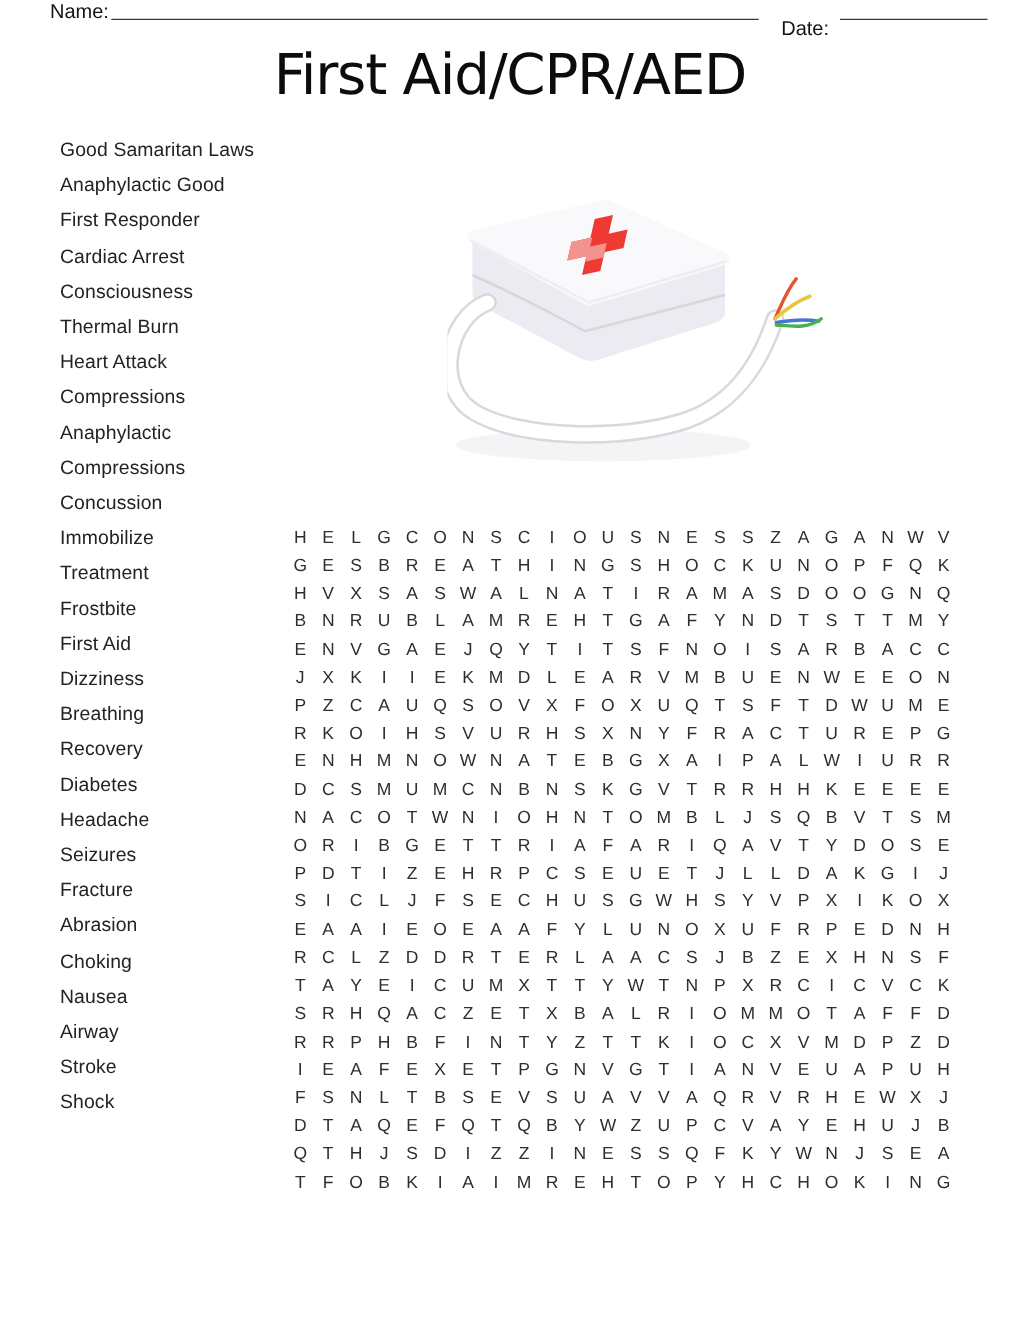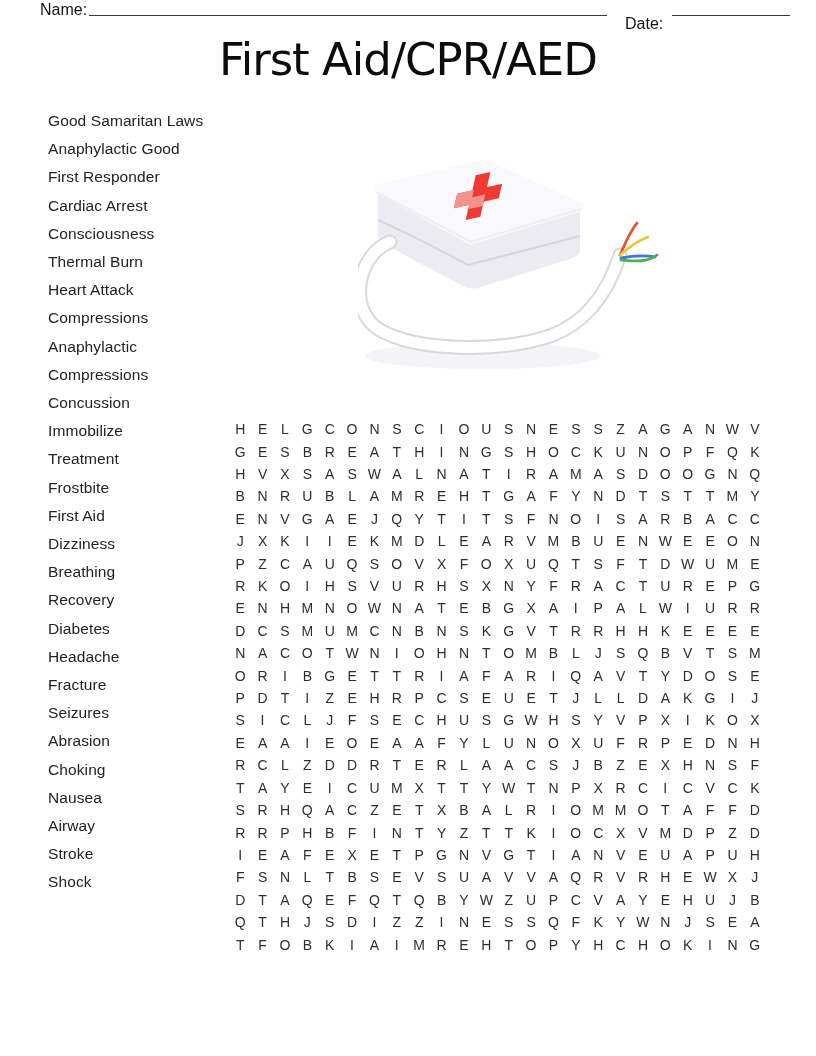--- a/index.html
+++ b/index.html
@@ -89,22 +89,22 @@
       <div class="word">Concussion</div>
       <div class="word">Immobilize</div>
       <div class="word">Treatment</div>
       <div class="word">Frostbite</div>
       <div class="word">First Aid</div>
       <div class="word">Dizziness</div>
       <div class="word">Breathing</div>
       <div class="word">Recovery</div>
       <div class="word">Diabetes</div>
       <div class="word">Headache</div>
+      <div class="word">Seizures</div>
       <div class="word">Fracture</div>
-      <div class="word">Seizures</div>
       <div class="word">Abrasion</div>
       <div class="word">Choking</div>
       <div class="word">Nausea</div>
       <div class="word">Airway</div>
       <div class="word">Stroke</div>
       <div class="word">Shock</div>
     </div>
 
   <div class="abs" id="illustration">
     <svg width="310" height="228" viewBox="0 0 310 228">

